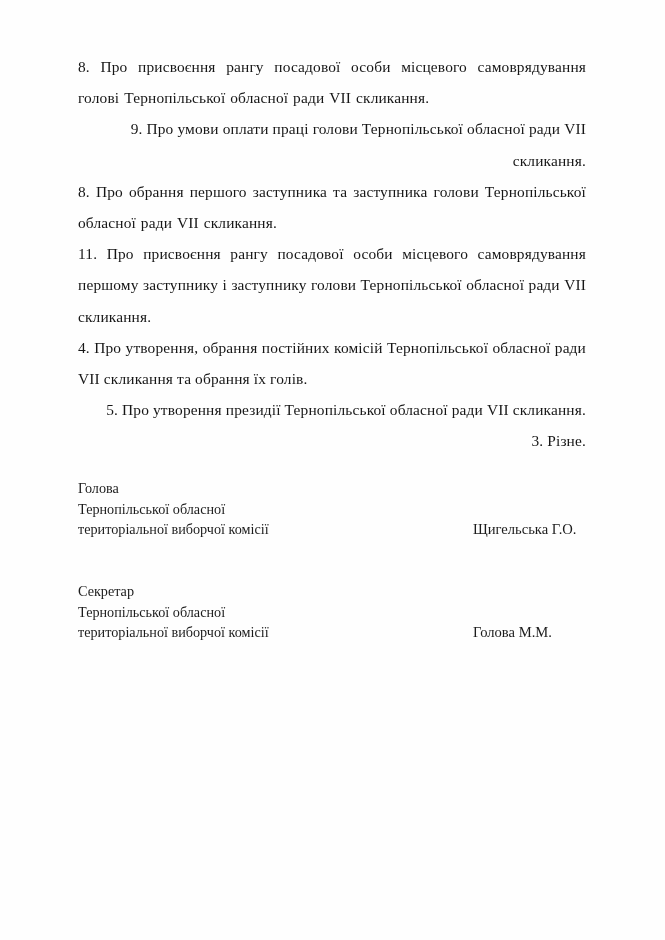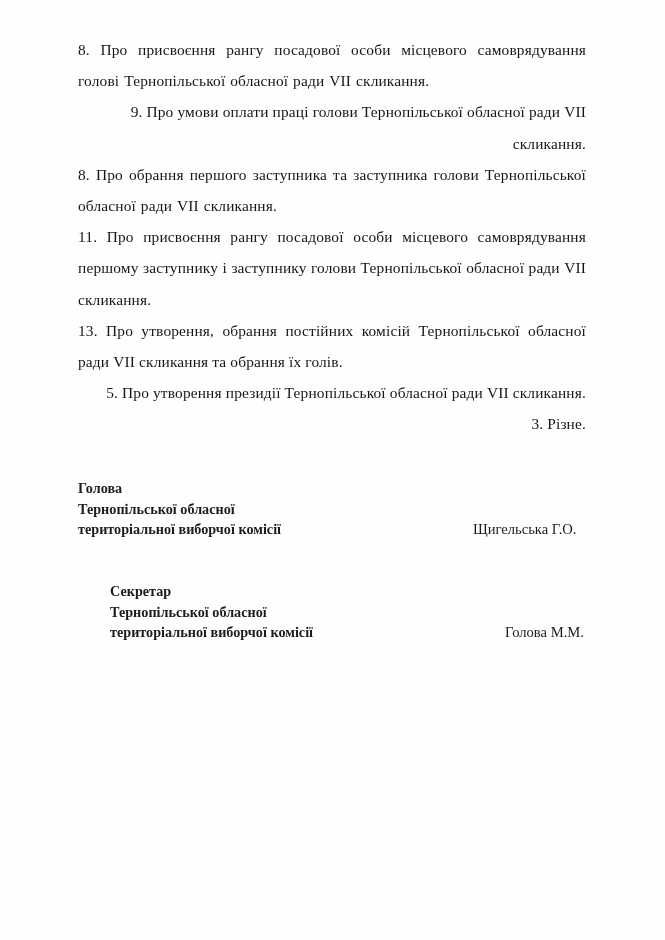--- a/index.html
+++ b/index.html
@@ -21,21 +21,21 @@
 
   .page {
     position: absolute;
     inset: 0;
     background: #fefefe;
   }
 
   .content {
     position: absolute;
     left: 78px;
-    top: 34px;
+    top: 51px;
     width: 508px;
   }
 
   
   .para {
     font-size: 15.4px;
     line-height: 31.2px;
     text-align: justify;
     text-justify: inter-word;
     margin: 0;
@@ -60,38 +60,37 @@
     width: 520px;
     font-size: 14.2px;
     line-height: 20.6px;
     color: #1c1c1c;
   }
 
   .sig-block .role-lines {
     display: inline-block;
     vertical-align: top;
     width: 330px;
-    font-weight: bold;
   }
 
   .sig-block .role-line {
     white-space: nowrap;
   }
 
   .sig-block .signer {
     position: absolute;
     left: 395px;
     top: 41px;
     white-space: nowrap;
     font-size: 14.6px;
     text-align: right;
   }
 
   #sig-head  { top: 478px; }
-  #sig-secr  { top: 581px; margin-left: 32px; }
+  #sig-secr  { top: 581px; }
 
   
   .grain {
     position: absolute;
     inset: 0;
     pointer-events: none;
     opacity: 0.05;
     background-image:
       repeating-linear-gradient(0deg, rgba(0,0,0,0.04) 0px, rgba(0,0,0,0) 1px, rgba(0,0,0,0) 3px),
       repeating-linear-gradient(90deg, rgba(0,0,0,0.03) 0px, rgba(0,0,0,0) 1px, rgba(0,0,0,0) 4px);
@@ -105,21 +104,21 @@
   <div class="content">
 
     <p class="para wide">8. Про присвоєння рангу посадової особи місцевого самоврядування голові Тернопільської обласної ради VII скликання.</p>
 
     <p class="para single">9. Про умови оплати праці голови Тернопільської обласної ради VII скликання.</p>
 
     <p class="para wide">8. Про обрання першого заступника та заступника голови Тернопільської обласної ради VII скликання.</p>
 
     <p class="para">11. Про присвоєння рангу посадової особи місцевого самоврядування першому заступнику і заступнику голови Тернопільської обласної ради VII скликання.</p>
 
-    <p class="para">13. Про утворення, обрання постійних комісій Тернопільської обласної ради VII скликання та обрання їх голів.</p>
+    <p class="para">4. Про утворення, обрання постійних комісій Тернопільської обласної ради VII скликання та обрання їх голів.</p>
 
     <p class="para single">5. Про утворення президії Тернопільської обласної ради VII скликання.</p>
 
     <p class="para single">3. Різне.</p>
 
 
   </div>
 
   <div class="sig-block" id="sig-head">
     <div class="role-lines">

